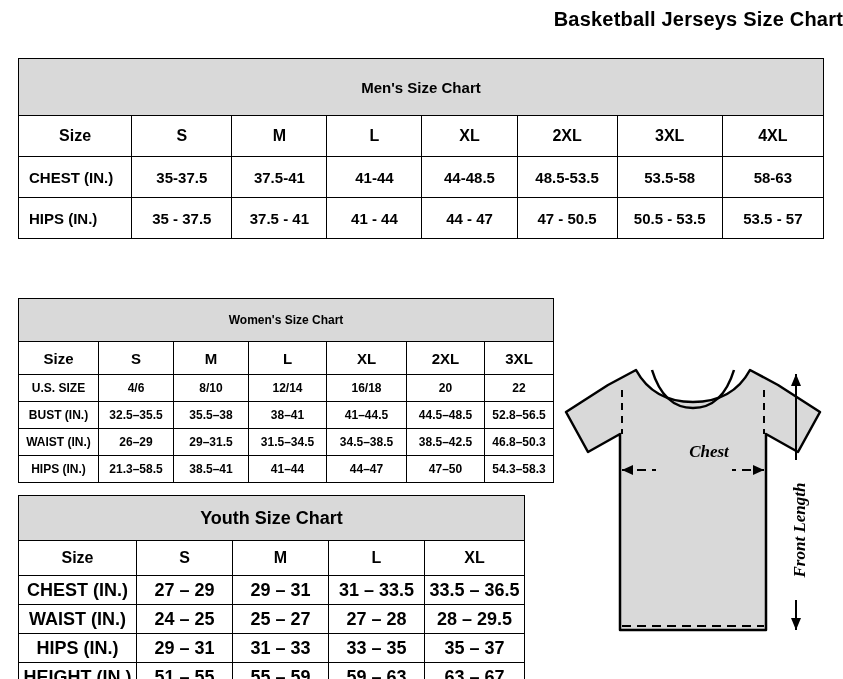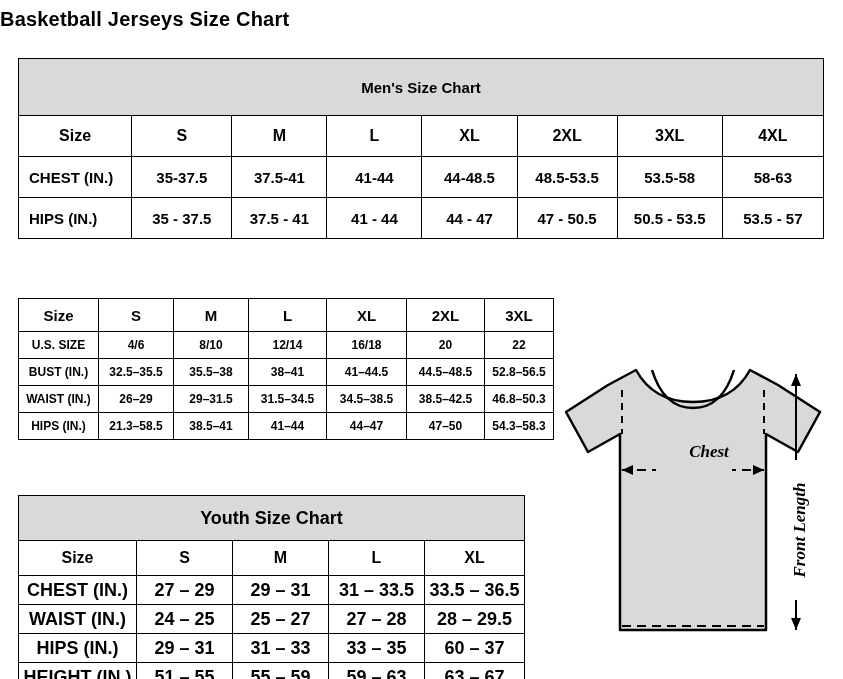--- a/index.html
+++ b/index.html
@@ -9,21 +9,21 @@
   }
   body {
     width: 843px;
     height: 679px;
     position: relative;
     font-family: "Liberation Sans", sans-serif;
     color: #000;
     overflow: hidden;
   }
   #page-title {
-    text-align: left;
+    text-align: right;
     font-size: 20px;
     font-weight: bold;
     margin: 8px 0 12px 0;
     letter-spacing: 0.2px;
   }
   table {
     border-collapse: collapse;
     table-layout: fixed;
   }
   table td, table th {
@@ -162,20 +162,23 @@
   <colgroup>
     <col style="width:80px">
       <col style="width:75px">
       <col style="width:75px">
     <col style="width:78px">
       <col style="width:80px">
       <col style="width:78px">
       <col style="width:69px">
   </colgroup>
   <tbody>
+      <tr>
+    <td class="chart-title-cell" colspan="7">Women's Size Chart</td>
+  </tr>
   <tr>
     <td class="hdr">Size</td>
     <td class="hdr">S</td>
     <td class="hdr">M</td>
     <td class="hdr">L</td>
     <td class="hdr">XL</td>
     <td class="hdr">2XL</td>
     <td class="hdr">3XL</td>
   </tr>
   <tr>
@@ -248,21 +251,21 @@
     <td>24 – 25</td>
     <td>25 – 27</td>
     <td>27 – 28</td>
     <td>28 – 29.5</td>
   </tr>
   <tr>
     <td class="row-label">HIPS  (IN.)</td>
     <td>29 – 31</td>
     <td>31 – 33</td>
     <td>33 – 35</td>
-    <td>60 – 37</td>
+    <td>35 – 37</td>
   </tr>
   <tr>
     <td class="row-label">HEIGHT  (IN.)</td>
     <td>51 – 55</td>
     <td>55 – 59</td>
     <td>59 – 63</td>
     <td>63 – 67</td>
   </tr>
 </tbody>
   </table>

